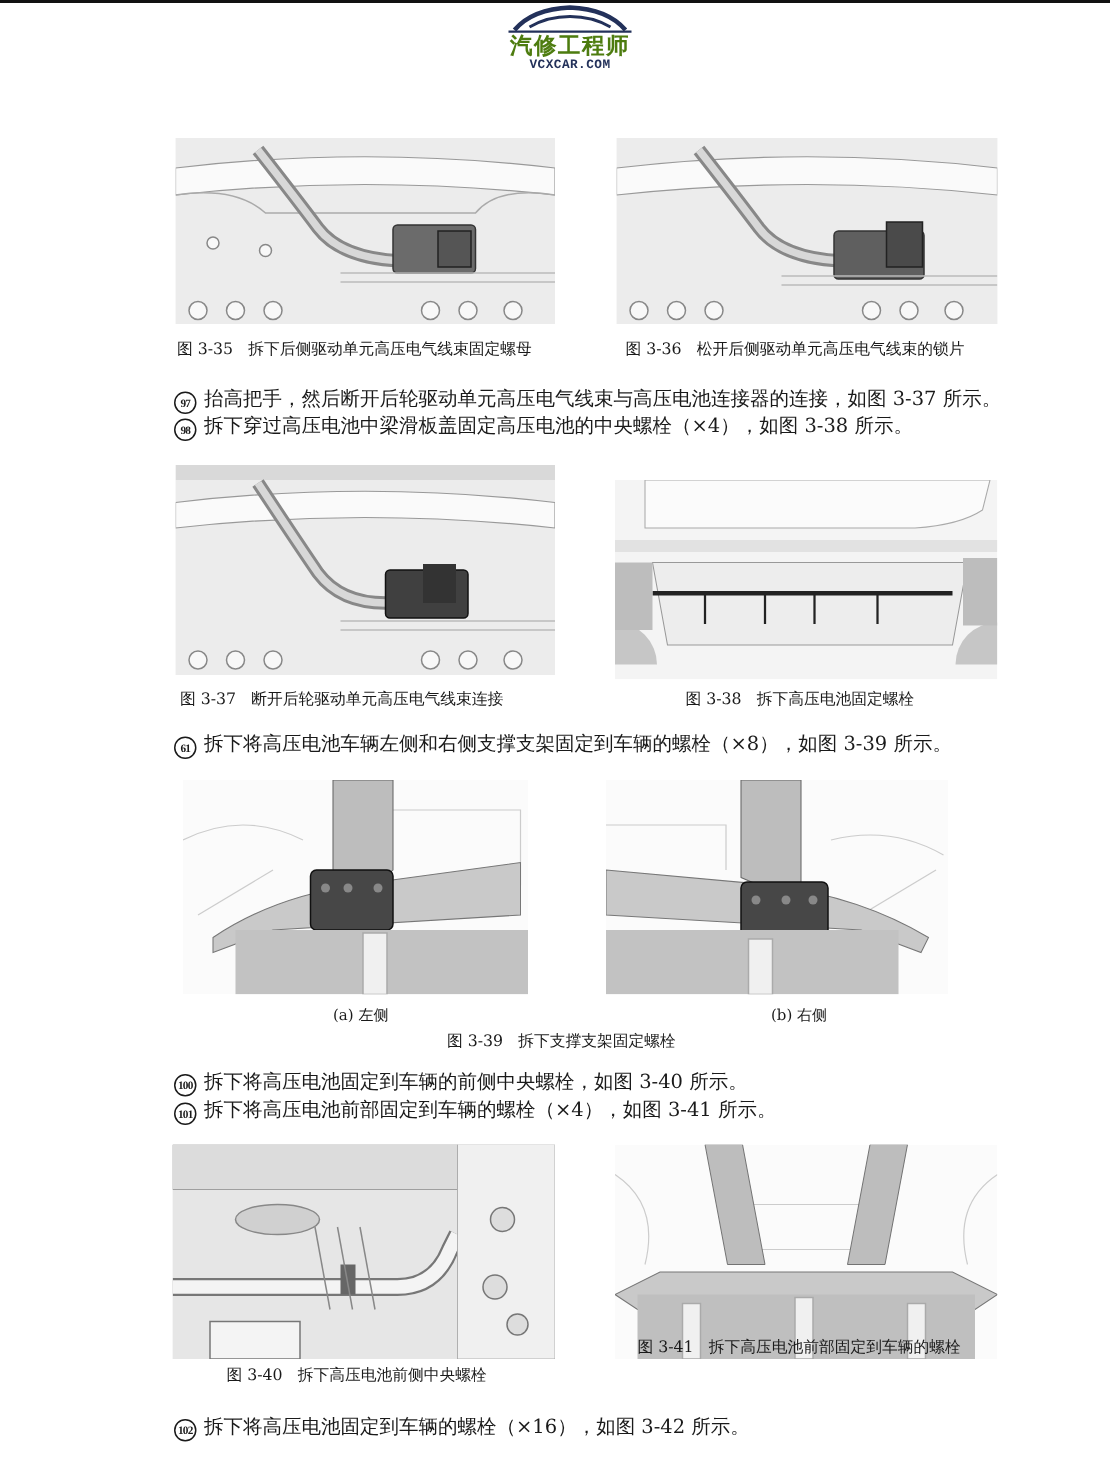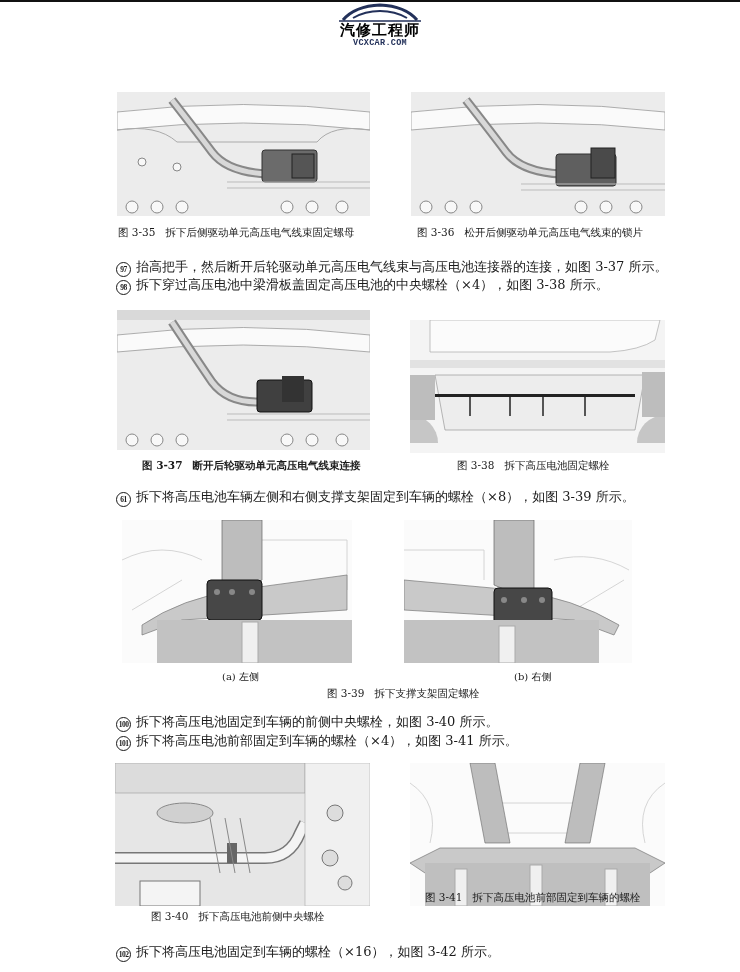--- a/index.html
+++ b/index.html
@@ -1,21 +1,21 @@
 <!DOCTYPE html>
 <html><head>
 <meta charset="utf-8">
 <style>
   html, body { margin: 0; padding: 0; background: #ffffff; }
   body { width: 740px; height: 972px; position: relative; overflow: hidden;
          font-family: "DejaVu Serif", "Liberation Serif", serif; color: #1a1a1a; }
   .topline { position: absolute; left: 0; top: 0; width: 740px; height: 2px; background: #111; }
   .logo { position: absolute; left: 326px; top: 2px; width: 108px; height: 50px; text-align: center; }
   .logo svg { display: block; margin: 0 auto; }
-  .logo-cn { font-family: "DejaVu Sans", sans-serif; font-size: 15px; font-weight: bold; color: #000000;
+  .logo-cn { font-family: "DejaVu Sans", sans-serif; font-size: 15px; font-weight: bold; color: #4d7c0f;
              letter-spacing: 1px; line-height: 16px; margin-top: -2px; }
   .logo-en { font-family: Liberation Mono, monospace; font-size: 8.5px; font-weight: bold; color: #23315a;
              line-height: 10px; letter-spacing: 0.3px; }
   .fig { position: absolute; background: #f1f1f1; overflow: hidden; }
   .fig svg { width: 100%; height: 100%; display: block; }
   .caption { position: absolute; font-size: 10.5px; white-space: nowrap; color: #1a1a1a; }
   .caption .num { margin-right: 10px; }
   .subcap { position: absolute; font-size: 10px; white-space: nowrap; }
   .step { position: absolute; left: 116px; font-size: 13px; white-space: nowrap; line-height: 16px; }
   .circ { display: inline-block; width: 13px; height: 13px; border: 1.2px solid #1a1a1a; border-radius: 50%;
@@ -106,21 +106,21 @@
     <g fill="#f8f8f8" stroke="#888">
       <circle cx="15" cy="130" r="6"></circle>
         <circle cx="40" cy="130" r="6"></circle>
         <circle cx="65" cy="130" r="6"></circle>
       <circle cx="170" cy="130" r="6"></circle>
         <circle cx="195" cy="130" r="6"></circle>
         <circle cx="225" cy="130" r="6"></circle>
     </g>
   </svg>
 </div>
-<div class="caption" style="left:142px;top:459px;font-weight:bold;">
+<div class="caption" style="left:120px;top:459px;">
   <span class="num">图 3-37</span><span>断开后轮驱动单元高压电气线束连接</span>
 </div>
 
 <div class="fig" style="left:410px;top:320px;width:255px;height:133px;background:#fff;">
   <svg viewBox="0 0 255 133" preserveAspectRatio="none">
     <rect width="255" height="133" fill="#f4f4f4"></rect>
     <path d="M20 0 L250 0 L245 20 Q230 30 200 32 L20 32 Z" fill="#fbfbfb" stroke="#aaa" stroke-width="0.7"></path>
     <path d="M0 40 L255 40 L255 48 L0 48 Z" fill="#e2e2e2"></path>
     <path d="M25 55 L235 55 L225 110 L35 110 Z" fill="#ededed" stroke="#999" stroke-width="0.7"></path>
     <rect x="25" y="74" width="200" height="3" fill="#222"></rect>
@@ -181,21 +181,21 @@
         <circle cx="100" cy="80" r="3"></circle>
         <circle cx="120" cy="80" r="3"></circle>
         <circle cx="138" cy="80" r="3"></circle>
       </g>
     <rect x="0" y="100" width="195" height="43" fill="#c2c2c2"></rect>
     <rect x="95" y="106" width="16" height="37" fill="#f0f0f0" stroke="#aaa"></rect>
   </svg>
 </div>
 <div class="subcap" style="left:514px;top:670px;">(b) 右侧</div>
 
-<div class="caption" style="left:327px;top:687px;text-align:center;">
+<div class="caption" style="left:298px;top:687px;text-align:center;">
   <span class="num">图 3-39</span><span>拆下支撑支架固定螺栓</span>
 </div>
 
 <div class="step" style="top:714px;">
   <span class="circ">100</span><span>拆下将高压电池固定到车辆的前侧中央螺栓，如图 3-40 所示。</span>
 </div>
 <div class="step" style="top:733px;">
   <span class="circ">101</span><span>拆下将高压电池前部固定到车辆的螺栓（×4），如图 3-41 所示。</span>
 </div>
 

